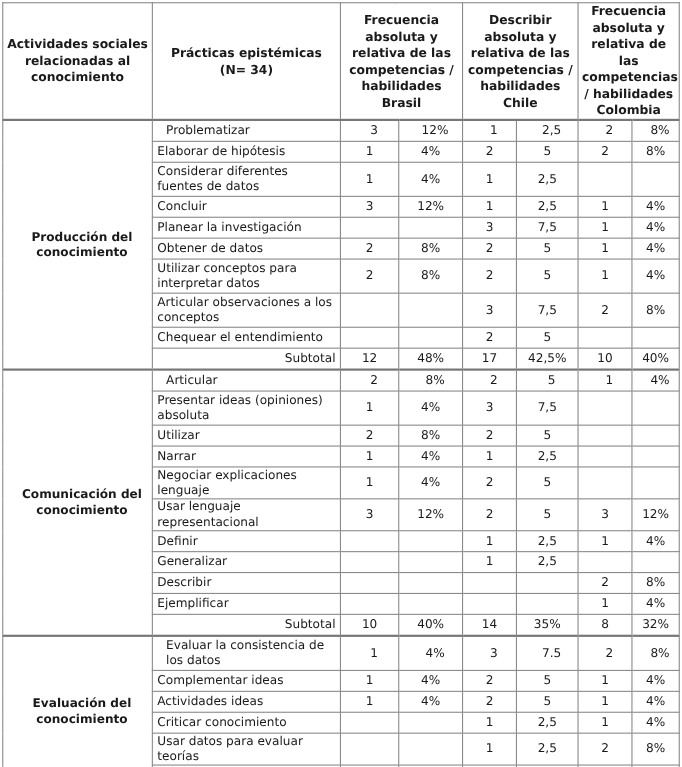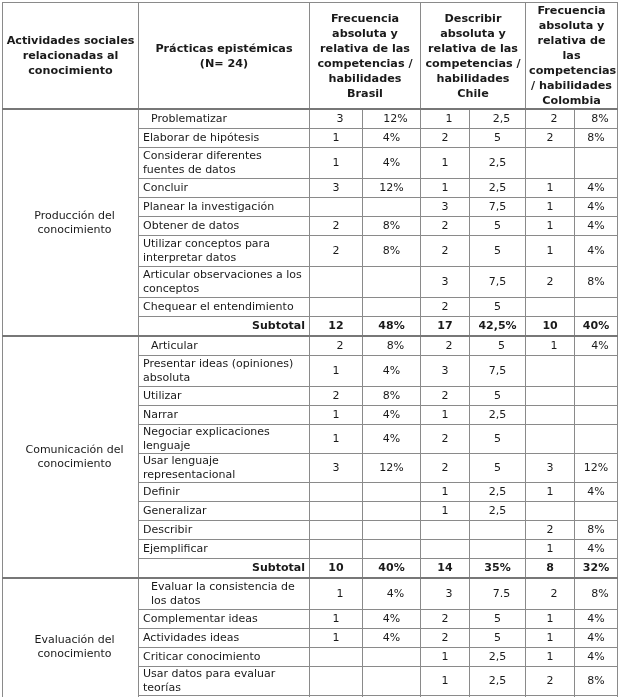--- a/index.html
+++ b/index.html
@@ -18,47 +18,47 @@
       vertical-align: middle;
     }
     table.main th {
       font-weight: bold;
       text-align: center;
       font-size: 11.2px;
       line-height: 15px;
       height: 84px;
       padding: 0 3px;
     }
-    td.act { text-align: center; }
+    td.act { text-align: center; font-weight: bold; }
     td.prac { text-align: left; }
     td.num { text-align: center; }
     tr.r1 td { height: 18px; }
     tr.r2 td { height: 30px; }
-    tr.sub td { font-weight: bold; height: 18px; }
+    tr.sub td { font-weight: normal; height: 18px; }
     tr.sub td.lbl, tr.tot td.lbl { text-align: right; }
     table.main tr.group-start td { border-top: 2px solid #777; padding-left: 12px; }
   </style>
 </head>
 <body>
 
 <table class="main">
   <colgroup>
     <col style="width:136px">
     <col style="width:171px">
     <col style="width:53px">
     <col style="width:58px">
     <col style="width:49px">
     <col style="width:56px">
     <col style="width:49px">
     <col style="width:43px">
   </colgroup>
   <thead>
     <tr>
       <th>Actividades sociales relacionadas al conocimiento</th>
-      <th>Prácticas epistémicas (N= 24)</th>
+      <th>Prácticas epistémicas (N= 34)</th>
       <th colspan="2">Frecuencia absoluta y relativa de las competencias / habilidades Brasil</th>
       <th colspan="2">Describir absoluta y relativa de las competencias / habilidades Chile</th>
       <th colspan="2">Frecuencia absoluta y relativa de las competencias / habilidades Colombia</th>
     </tr>
   </thead>
   <tbody id="tbody">
       <tr class="r1 group-start">
         <td class="act" rowspan="10">Producción del conocimiento</td>
         <td class="prac">Problematizar</td>
         <td class="num">3</td>

